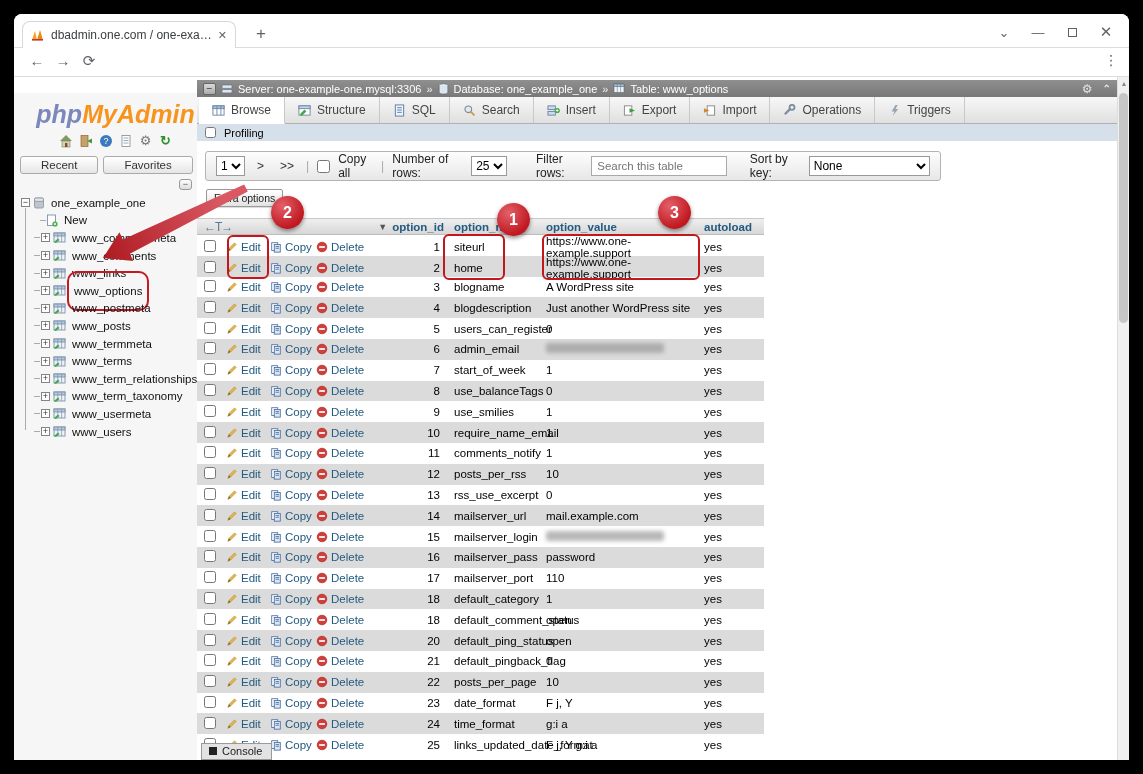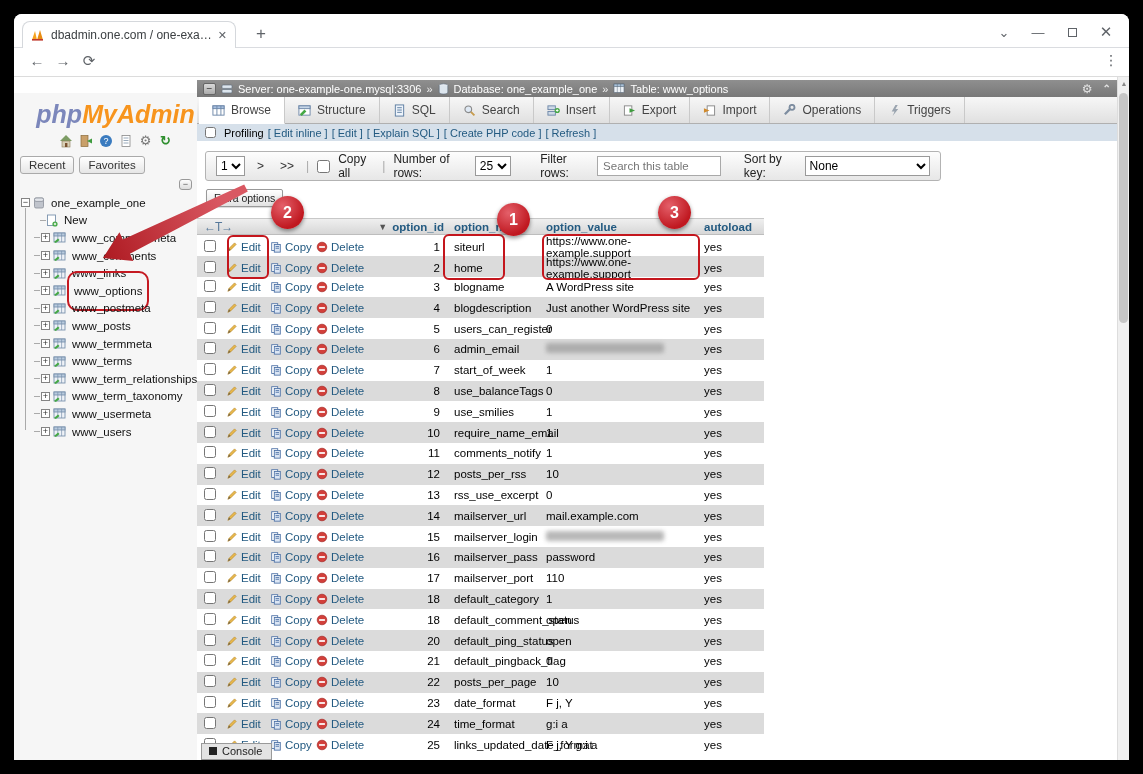--- a/index.html
+++ b/index.html
@@ -43,21 +43,21 @@
 
   
   .logo { text-align:center; margin-top:7px; font-size:25px; font-weight:bold; font-style:italic; }
   .logo-php { color:#7c87bb; } .logo-rest { color:#f7941d; }
   .pma-icons { display:flex; justify-content:center; gap:6px; margin-top:4px; align-items:center; height:16px; }
   .pma-icons svg, .pma-icons span { width:14px; height:14px; display:inline-block; }
   .gear-glyph { font-size:13px; color:#777; line-height:14px; text-align:center; font-style:normal; }
   .refresh-glyph { font-size:13px; color:#2f8f2f; font-weight:bold; line-height:14px; text-align:center; }
   .sb-btns { display:flex; gap:5px; margin:7px 0 0 6px; }
   .sb-btn { font-size:11.5px; color:#333; background:linear-gradient(#fff,#e6e6e6);
-            border:1px solid #aaa; border-radius:3px; padding:2px 8px; }
+            border:1px solid #aaa; border-radius:3px; padding:2px 20px; }
   .mini-tools { display:flex; justify-content:flex-end; gap:6px; margin:5px 12px 2px 0; }
   .mini-box { width:13px; height:11px; background:linear-gradient(#fdfdfd,#ddd); border:1px solid #999;
               border-radius:3px; font-size:9px; line-height:9px; text-align:center; color:#555; }
   .chain { font-size:10px; color:#777; line-height:11px; }
   .tree { position:relative; margin:4px 0 0 6px; font-size:11.5px; color:#111; }
   .tree::before { content:''; position:absolute; left:5px; top:14px; height:222px; border-left:1px solid #aaa; }
   .tree-item { display:flex; align-items:center; height:17.6px; position:relative; white-space:nowrap; }
   .tree-item .hstub { width:6px; border-top:1px solid #aaa; margin-left:6px; }
   .pbox { width:9px; height:9px; background:#fff; border:1px solid #848484; font-size:9px;
           line-height:7px; text-align:center; color:#333; margin:0 3px 0 1px; flex:0 0 9px; }
@@ -90,21 +90,21 @@
   .profrow input { width:11px; height:11px; margin-right:4px; }
   .plink { color:#235a81; }
 
   
   .pagebar { position:absolute; left:8px; top:74px; width:736px; height:30px;
              background:linear-gradient(#fdfdfd,#e7e7e7); border:1px solid #b3b3b3; border-radius:3px;
              display:flex; align-items:center; gap:8px; padding:0 10px; font-size:12px; color:#222; }
   .pagebar select { font-size:12px; height:20px; border:1px solid #999; background:#fff; }
   .txtbtn { font-size:12px; color:#333; padding:0 4px; }
   .vsep { color:#aaa; }
-  .filterinput { width:124px; height:20px; border:1px solid #a9a9a9; font-size:11.5px; padding:0 5px; }
+  .filterinput { width:136px; height:20px; border:1px solid #a9a9a9; font-size:11.5px; padding:0 5px; }
   .sortsel { width:150px; }
 
   .extra-btn { position:absolute; left:9px; top:112px; font-size:10.5px; color:#222;
                background:linear-gradient(#fff,#e2e2e2); border:1px solid #999; border-radius:2px;
                padding:2px 7px; box-shadow:0 1px 1px rgba(0,0,0,.15); }
 
   
   .gridrow { display:grid; grid-template-columns:22px 44px 46px 58px 70px 100px 160px 60px;
              align-items:center; height:20.8px; padding-left:7px; width:567px; font-size:11.5px; }
   .thead { position:absolute; left:0; top:141px; height:17px;
@@ -467,27 +467,20 @@
             <svg class="ticon14" viewBox="0 0 14 14">
               <polygon points="8,1 4,8 7,8 5,13 11,5.5 8,5.5 10.5,1" fill="#9aa4af"></polygon>
             </svg>
             <span>Triggers</span>
           </div>
         </div>
 
       <div class="profrow">
         <input type="checkbox" style="">
         <span>Profiling</span>
-        <span style="display:flex;gap:4px;">
-            <span class="plink">[ Edit inline ]</span>
-            <span class="plink">[ Edit ]</span>
-            <span class="plink">[ Explain SQL ]</span>
-            <span class="plink">[ Create PHP code ]</span>
-            <span class="plink">[ Refresh ]</span>
-          </span>
       </div>
 
       <div class="pagebar">
         <select><option>1</option></select>
         <span class="txtbtn">&gt;</span>
         <span class="txtbtn">&gt;&gt;</span>
         <span class="vsep">|</span>
         <input type="checkbox" style="">
         <span>Copy all</span>
         <span class="vsep">|</span>

